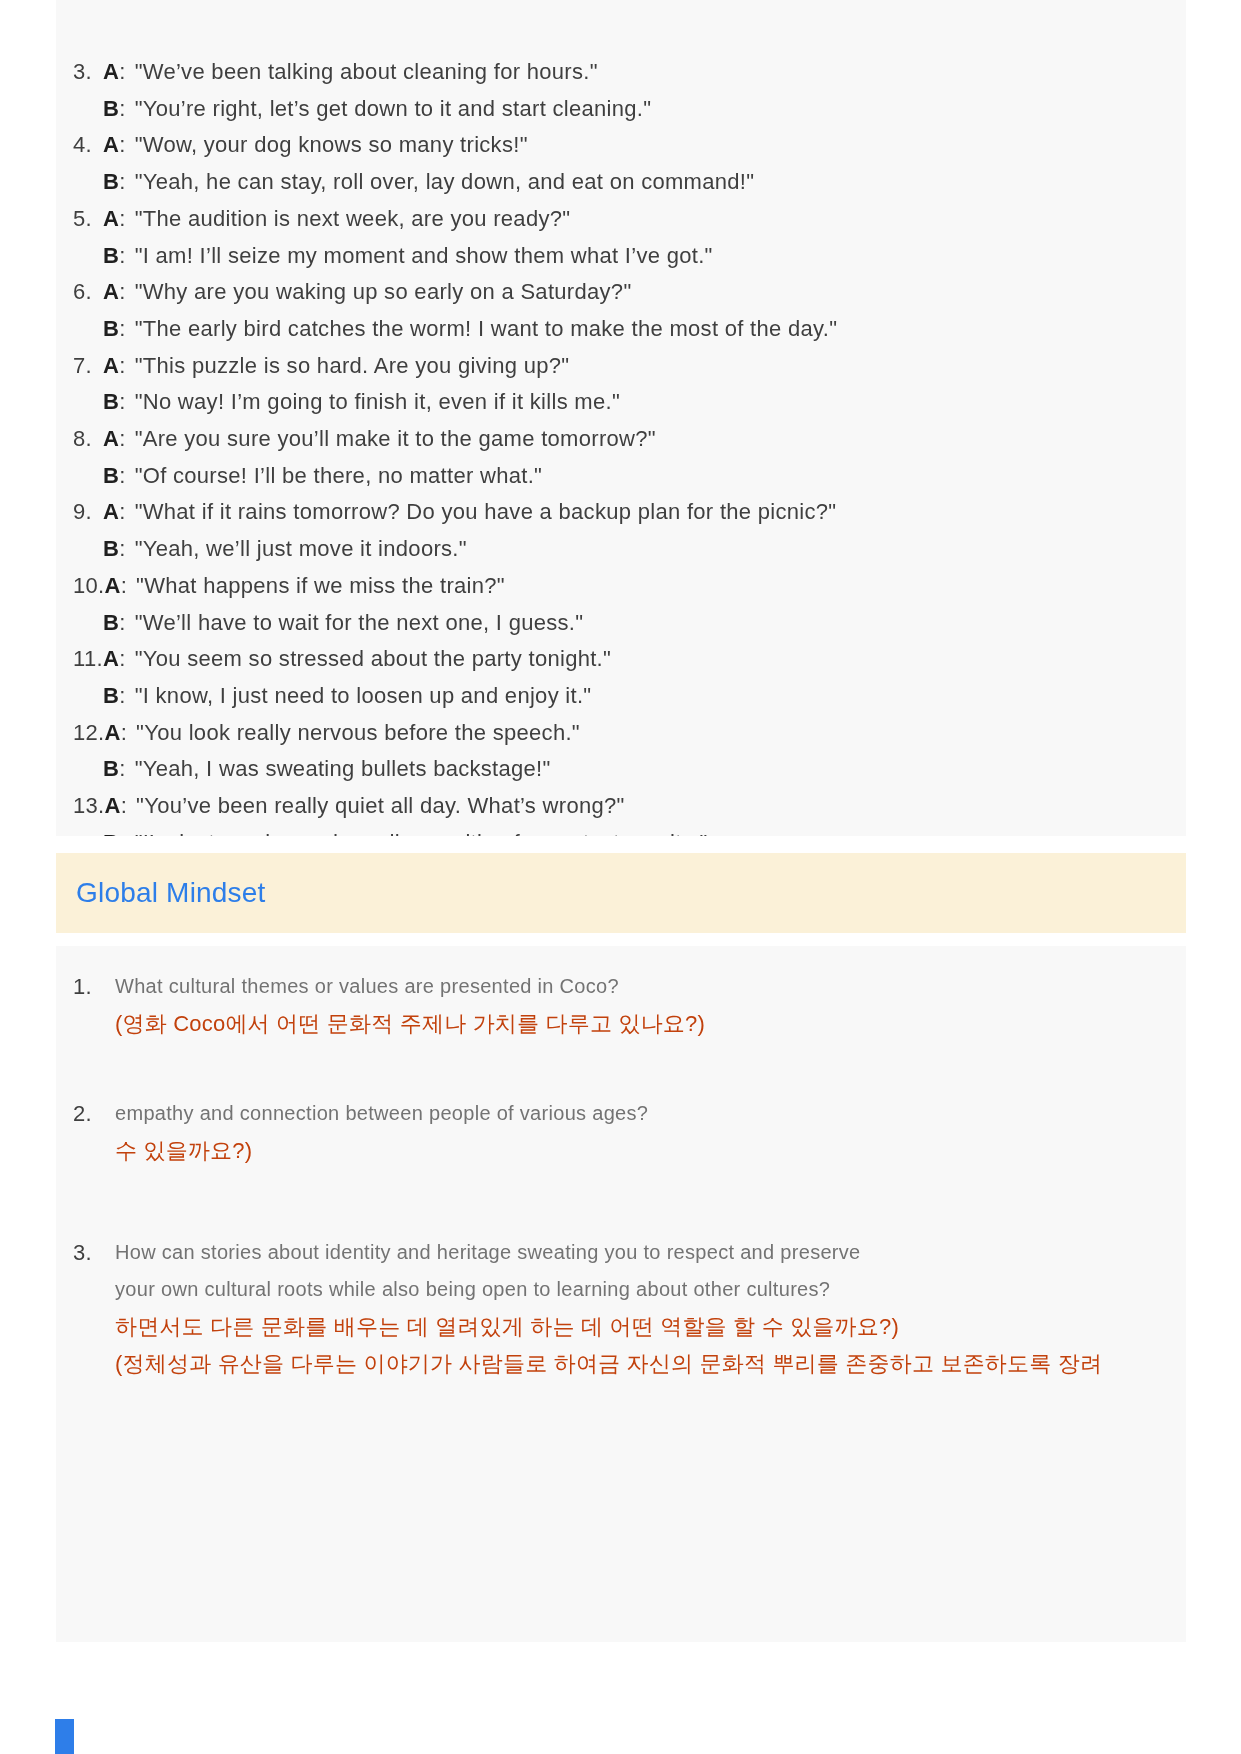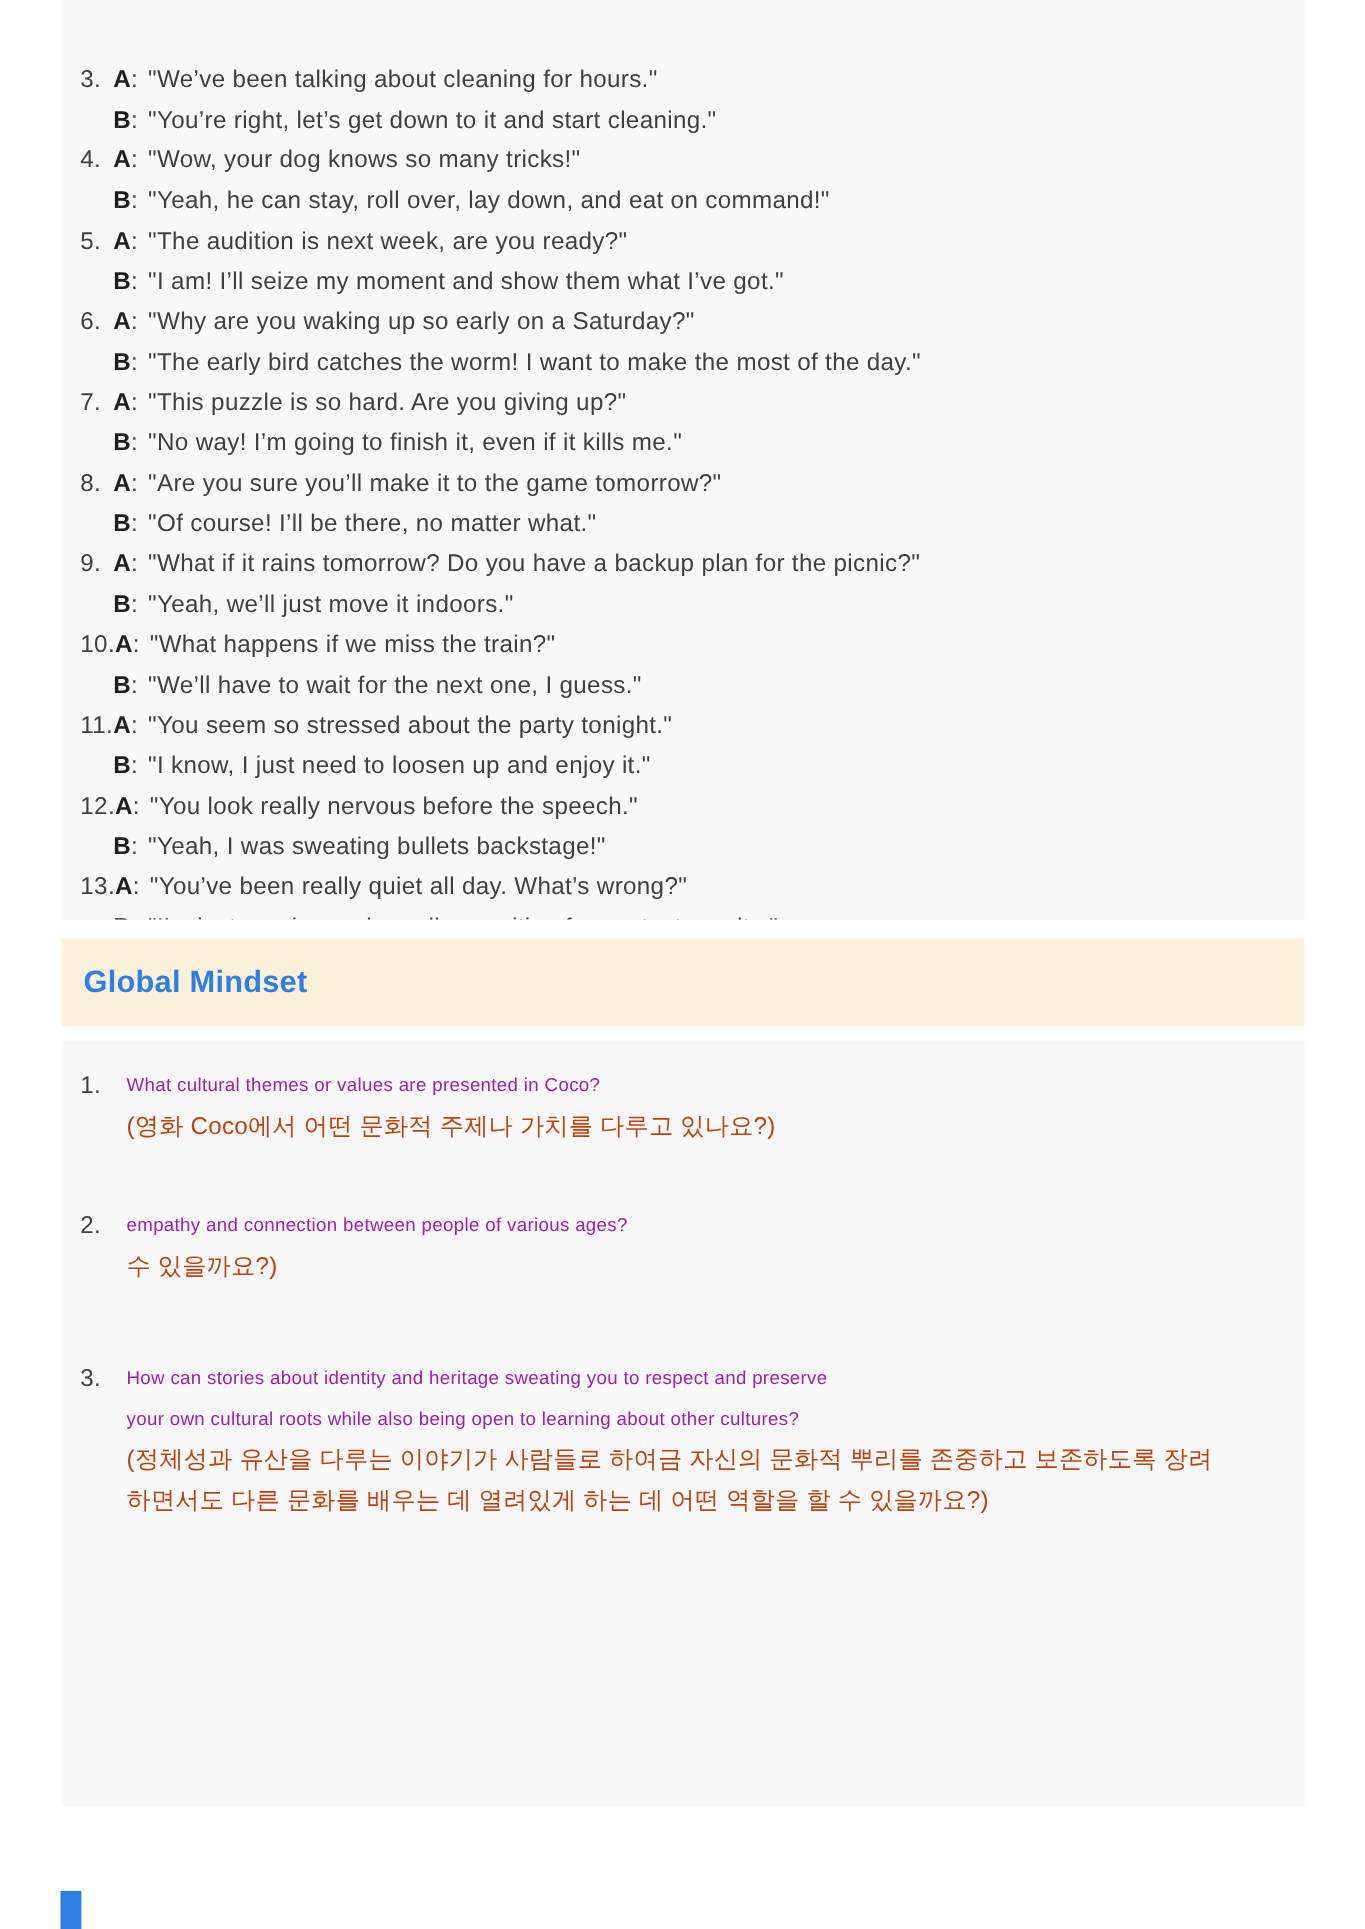--- a/index.html
+++ b/index.html
@@ -22,33 +22,33 @@
   .d-spk{font-weight:bold;color:#1f1f1f;}
   .d-sep{color:#3f3f3f;margin-right:9px;}
   .d-txt{color:#3f3f3f;}
   
   .block-header{
     position:absolute;left:56px;top:853px;width:1130px;height:80px;
     background:#fbf1d8;box-sizing:border-box;
     display:flex;align-items:center;padding-left:20px;
   }
   .header-title{
-    font-size:28px;font-weight:bold;color:#2d7ee9;letter-spacing:0.2px;
+    font-size:28px;font-weight:normal;color:#2d7ee9;letter-spacing:0.2px;
   }
   
   .block-gray-bottom{
     position:absolute;left:56px;top:946px;width:1130px;height:696px;
     background:#f8f8f8;overflow:hidden;
     box-sizing:border-box;padding:22px 60px 0 17px;
   }
   .q-item{display:flex;margin-bottom:53px;}
   .q-item.q2{margin-bottom:65px;}
   .q-num{flex:0 0 42px;font-size:22px;line-height:37px;letter-spacing:0.3px;color:#3f3f3f;}
   .q-body{flex:1;}
-  .q-en{font-size:17px;line-height:37px;letter-spacing:0.3px;color:#a21caf;}
+  .q-en{font-size:20px;line-height:37px;letter-spacing:0.3px;color:#737373;}
   .q-ko{font-size:22px;line-height:37px;letter-spacing:0.2px;color:#c2410c;}
   
   .next-tab{
     position:absolute;left:55px;top:1719px;width:19px;height:35px;
     background:#2e7ee9;
   }
 </style>
 </head>
 <body>
 
@@ -242,22 +242,22 @@
         <div class="q-en">empathy and connection between people of various ages?</div>
         <div class="q-ko">수 있을까요?)</div>
       </div>
     </div>
 
     <div class="q-item q3">
       <span class="q-num">3.</span>
       <div class="q-body">
         <div class="q-en">How can stories about identity and heritage sweating you to respect and preserve</div>
         <div class="q-en">your own cultural roots while also being open to learning about other cultures?</div>
+        <div class="q-ko">하면서도 다른 문화를 배우는 데 열려있게 하는 데 어떤 역할을 할 수 있을까요?)</div>
         <div class="q-ko">(정체성과 유산을 다루는 이야기가 사람들로 하여금 자신의 문화적 뿌리를 존중하고 보존하도록 장려</div>
-        <div class="q-ko">하면서도 다른 문화를 배우는 데 열려있게 하는 데 어떤 역할을 할 수 있을까요?)</div>
       </div>
     </div>
 
   </div>
 
   <div class="next-tab"></div>
 
 </div>
 
 </body></html>

